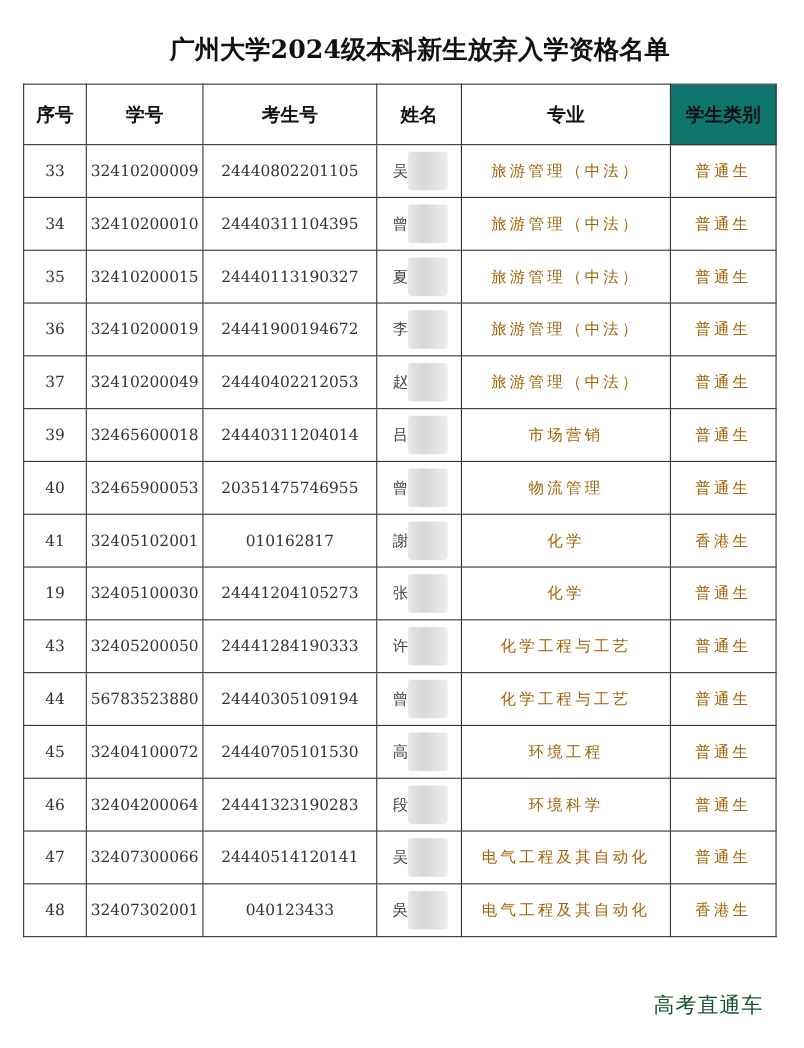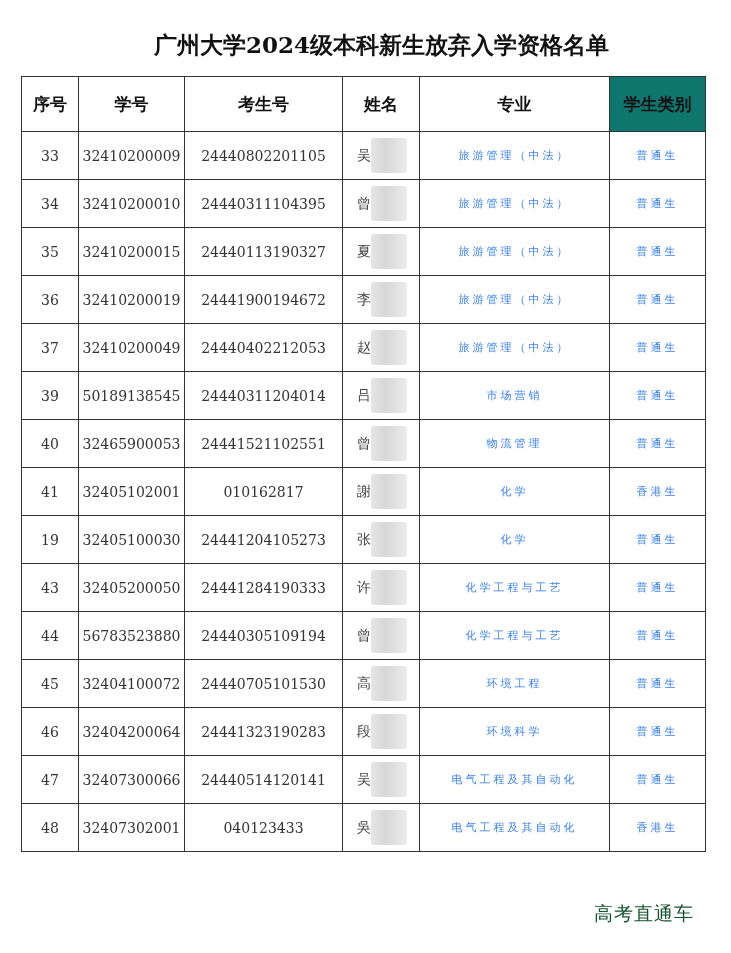--- a/index.html
+++ b/index.html
@@ -9,21 +9,21 @@
            font-family: "DejaVu Serif", serif; font-weight: bold; font-size: 23px;
            color: #111; letter-spacing: 0px; }
   table { position: absolute; left: 21px; top: 76px; border-collapse: collapse;
           table-layout: fixed; width: 684px; }
   th, td { border: 1.5px solid #333; text-align: center; vertical-align: middle; padding: 0; }
   th { height: 54px; font-family: Liberation Sans, sans-serif; font-weight: bold;
        font-size: 17px; color: #111; }
   th.hl { background: #0f766e; }
   td { height: 47px; font-size: 14px; color: #333; }
   td.num { font-family: "DejaVu Serif", "Liberation Serif", serif; font-size: 14px; }
-  td.cn { font-family: "DejaVu Sans", sans-serif; font-size: 11px; letter-spacing: 3px; color: #3b82f6; }
+  td.cn { font-family: "DejaVu Sans", sans-serif; font-size: 14px; letter-spacing: 3px; color: #a16207; }
   td.name { text-align: left; padding-left: 14px; font-family: "DejaVu Sans", sans-serif;
             font-size: 14px; color: #444; position: relative; }
   .blur { position: absolute; left: 28px; top: 6px; width: 36px; height: 35px;
           background: linear-gradient(90deg, #e6e6e6, #d7d7d7 40%, #ececec);
           border-radius: 3px; }
   .watermark { position: absolute; left: 594px; top: 901px; font-family: "DejaVu Sans", sans-serif;
                font-size: 19px; color: #14532d; letter-spacing: 1px; }
 </style>
 </head>
 <body>
@@ -85,30 +85,30 @@
       <tr>
         <td class="num">37</td>
         <td class="num">32410200049</td>
         <td class="num">24440402212053</td>
         <td class="name"><span>赵</span><div class="blur"></div></td>
         <td class="cn">旅游管理（中法）</td>
         <td class="cn">普通生</td>
       </tr>
       <tr>
         <td class="num">39</td>
-        <td class="num">50189138545</td>
+        <td class="num">32465600018</td>
         <td class="num">24440311204014</td>
         <td class="name"><span>吕</span><div class="blur"></div></td>
         <td class="cn">市场营销</td>
         <td class="cn">普通生</td>
       </tr>
       <tr>
         <td class="num">40</td>
         <td class="num">32465900053</td>
-        <td class="num">24441521102551</td>
+        <td class="num">20351475746955</td>
         <td class="name"><span>曾</span><div class="blur"></div></td>
         <td class="cn">物流管理</td>
         <td class="cn">普通生</td>
       </tr>
       <tr>
         <td class="num">41</td>
         <td class="num">32405102001</td>
         <td class="num">010162817</td>
         <td class="name"><span>謝</span><div class="blur"></div></td>
         <td class="cn">化学</td>

